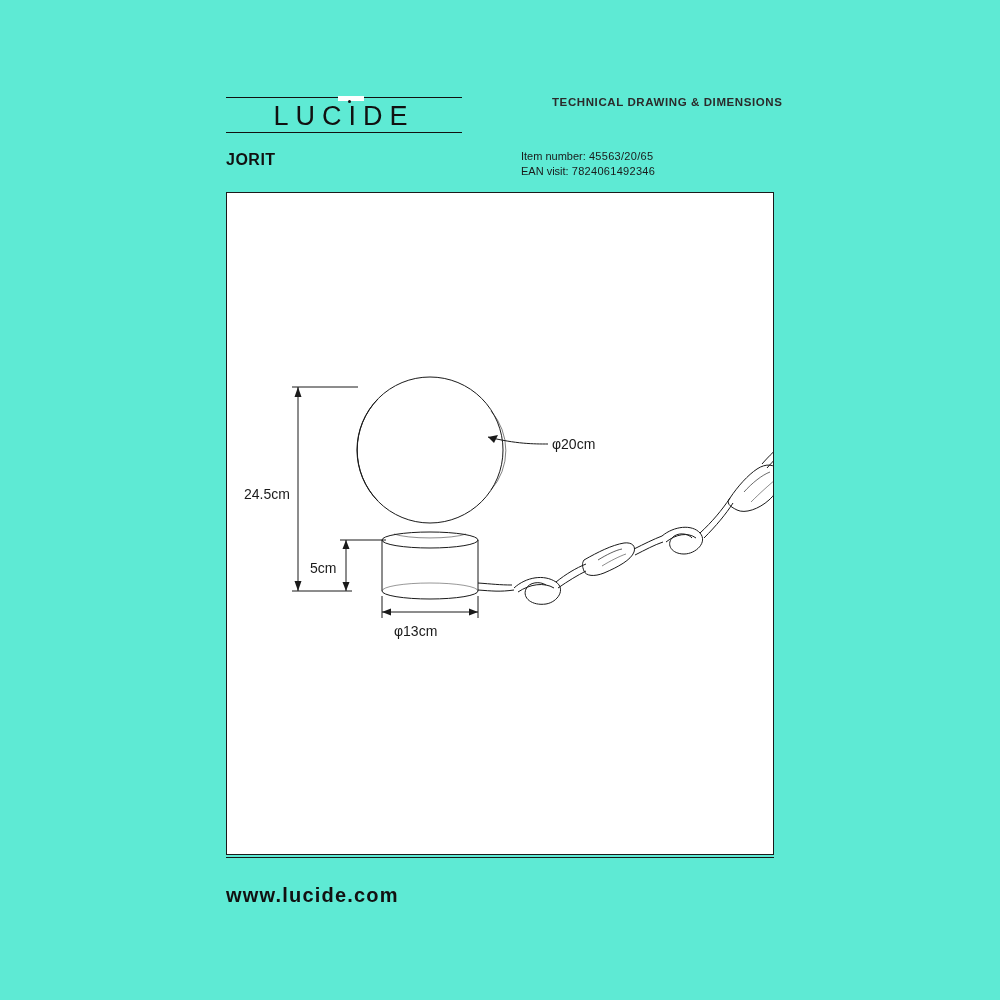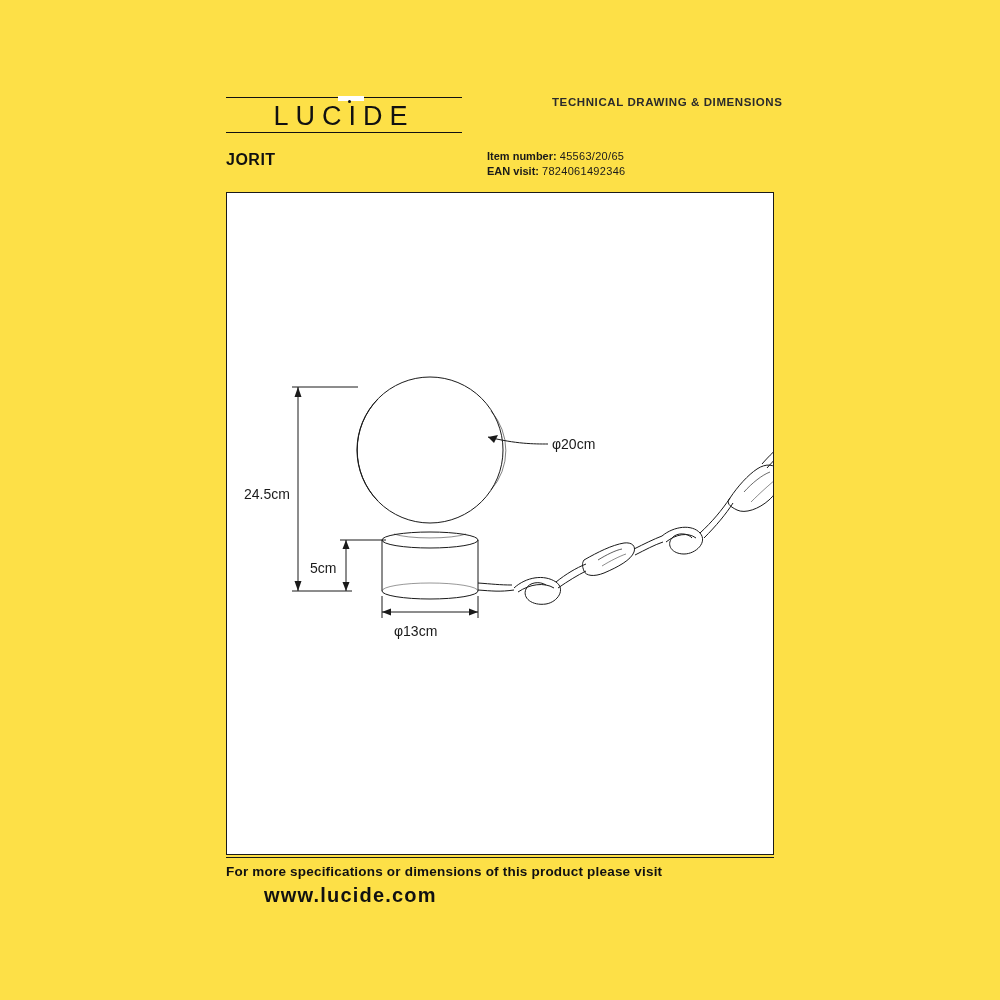--- a/index.html
+++ b/index.html
@@ -7,21 +7,21 @@
     width: 1000px; height: 1000px;
     background: #ffffff;
     font-family: "Liberation Sans", sans-serif;
     color: #1a1a1a;
     overflow: hidden;
   }
   #sheet {
     position: relative;
     width: 1000px;
     height: 1000px;
-    background: #fde047;
+    background: #5eead4;
   }
 
   
   #logo {
     position: absolute;
     left: 226px; top: 97px;
     width: 236px; height: 36px;
     border-top: 1.4px solid #111;
     border-bottom: 1.4px solid #111;
   }
@@ -72,21 +72,21 @@
   }
 
   #codes {
     position: absolute;
     left: 487px; top: 149px;
     font-size: 11px;
     line-height: 15px;
     color: #1a1a1a;
     white-space: nowrap;
   }
-  #codes .k { font-weight: 700; }
+  #codes .k { font-weight: 400; margin-left: 34px; }
   #codes .v { font-weight: 400; letter-spacing: 0.3px; }
 
   
   #frame {
     position: absolute;
     left: 226px; top: 192px;
     width: 548px; height: 663px;
     border: 1px solid #1a1a1a;
     background: #fff;
   }
@@ -106,21 +106,20 @@
     color: #111;
     letter-spacing: 0.2px;
   }
   #footer-url {
     position: absolute;
     left: 226px; top: 884px;
     font-size: 20px;
     font-weight: 700;
     letter-spacing: 1.2px;
     color: #111;
-    margin-left: 38px;
   }
 
   
   #drawing {
     position: absolute;
     left: 226px; top: 192px;
     width: 548px; height: 663px;
   }
   .ln { stroke: #1a1a1a; fill: none; }
   .thin { stroke-width: 1; }
@@ -252,16 +251,15 @@
       <polygon points="156,420 165,416.5 165,423.5" fill="#1a1a1a"></polygon>
       <polygon points="252,420 243,416.5 243,423.5" fill="#1a1a1a"></polygon>
       <line class="dim" x1="156" y1="404" x2="156" y2="426"></line>
       <line class="dim" x1="252" y1="404" x2="252" y2="426"></line>
       <text class="dimtext" x="168" y="444">φ13cm</text>
     </g>
 
   </svg>
 
   <div id="footer-line"></div>
-  <div id="footer-text">For more specifications or dimensions of this product please visit</div>
   <div id="footer-url">www.lucide.com</div>
 
 </div>
 
 </body></html>

